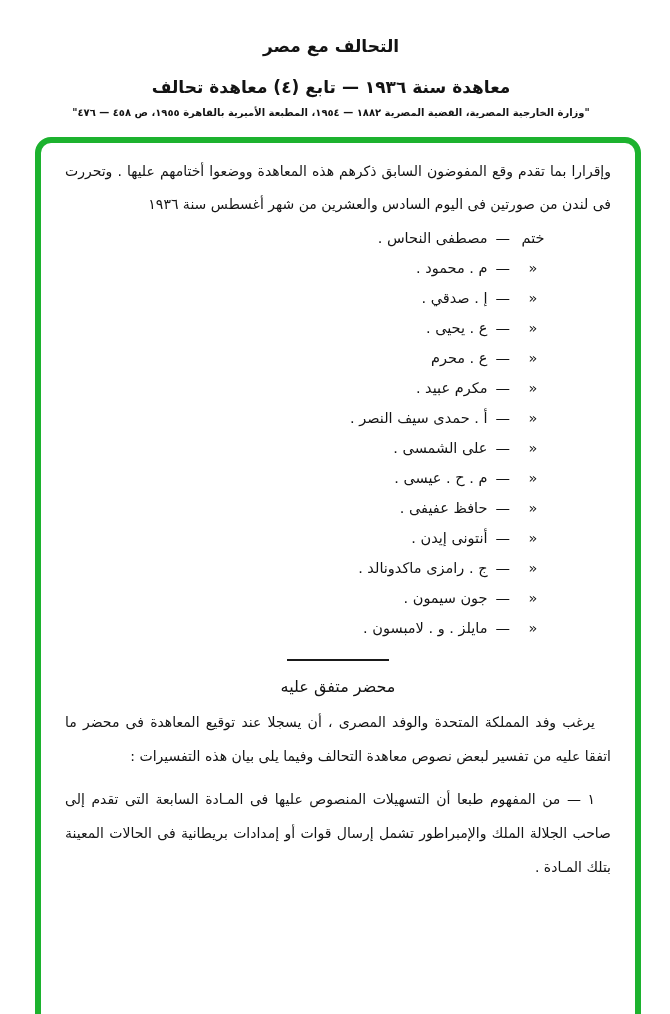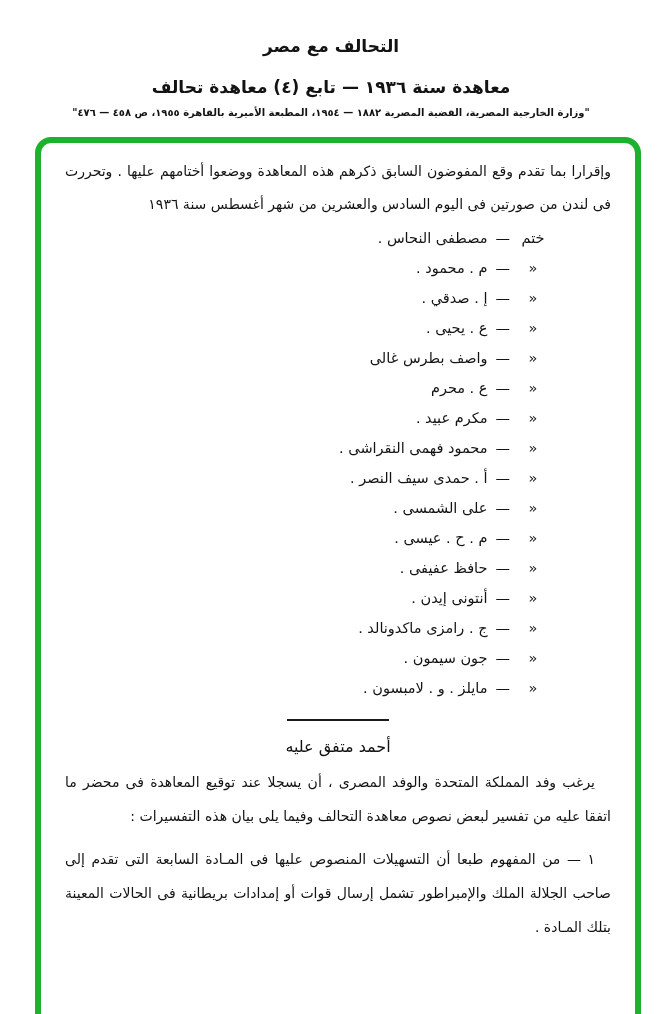--- a/index.html
+++ b/index.html
@@ -61,30 +61,24 @@
         <div class="sig-row">
         <span class="sig-mark">«</span><span class="sig-dash">—</span><span class="sig-name">م . محمود .</span>
       </div>
         <div class="sig-row">
         <span class="sig-mark">«</span><span class="sig-dash">—</span><span class="sig-name">إ . صدقي .</span>
       </div>
         <div class="sig-row">
         <span class="sig-mark">«</span><span class="sig-dash">—</span><span class="sig-name">ع . يحيى .</span>
       </div>
         <div class="sig-row">
-        <span class="sig-mark">«</span><span class="sig-dash">—</span><span class="sig-name">واصف بطرس غالى</span>
-      </div>
-        <div class="sig-row">
         <span class="sig-mark">«</span><span class="sig-dash">—</span><span class="sig-name">ع . محرم</span>
       </div>
         <div class="sig-row">
         <span class="sig-mark">«</span><span class="sig-dash">—</span><span class="sig-name">مكرم عبيد .</span>
-      </div>
-        <div class="sig-row">
-        <span class="sig-mark">«</span><span class="sig-dash">—</span><span class="sig-name">محمود فهمى النقراشى .</span>
       </div>
         <div class="sig-row">
         <span class="sig-mark">«</span><span class="sig-dash">—</span><span class="sig-name">أ . حمدى سيف النصر .</span>
       </div>
         <div class="sig-row">
         <span class="sig-mark">«</span><span class="sig-dash">—</span><span class="sig-name">على الشمسى .</span>
       </div>
         <div class="sig-row">
         <span class="sig-mark">«</span><span class="sig-dash">—</span><span class="sig-name">م . ح . عيسى .</span>
       </div>
@@ -100,20 +94,20 @@
         <div class="sig-row">
         <span class="sig-mark">«</span><span class="sig-dash">—</span><span class="sig-name">جون سيمون .</span>
       </div>
         <div class="sig-row">
         <span class="sig-mark">«</span><span class="sig-dash">—</span><span class="sig-name">مايلز . و . لامبسون .</span>
       </div>
       </div>
 
     <div class="divider"></div>
 
-    <div class="minutes-heading">أحمد متفق عليه</div>
+    <div class="minutes-heading">محضر متفق عليه</div>
 
     <p class="minutes-para">يرغب وفد المملكة المتحدة والوفد المصرى ، أن يسجلا عند توقيع المعاهدة فى محضر ما اتفقا عليه من تفسير لبعض نصوص معاهدة التحالف وفيما يلى بيان هذه التفسيرات :</p>
 
     <p class="minutes-para">١ — من المفهوم طبعا أن التسهيلات المنصوص عليها فى المـادة السابعة التى تقدم إلى صاحب الجلالة الملك والإمبراطور تشمل إرسال قوات أو إمدادات بريطانية فى الحالات المعينة بتلك المـادة .</p>
 
   </div>
 </div>
 
 </body></html>

